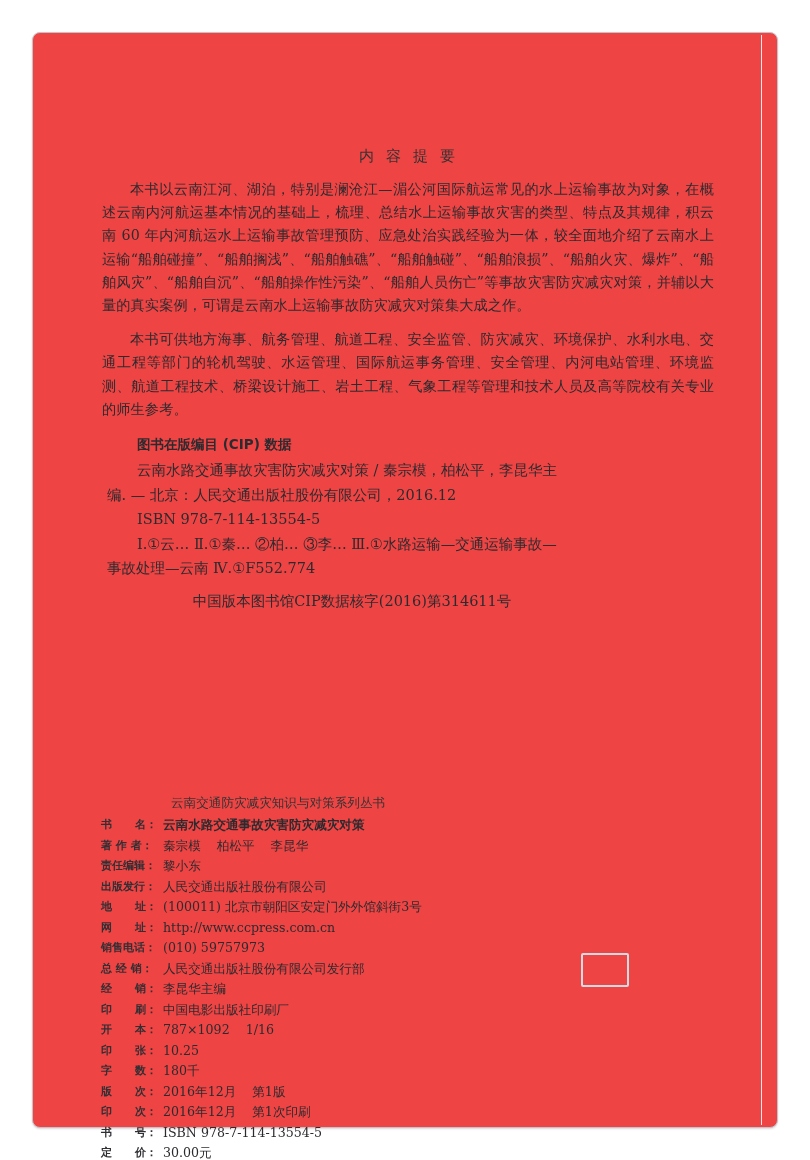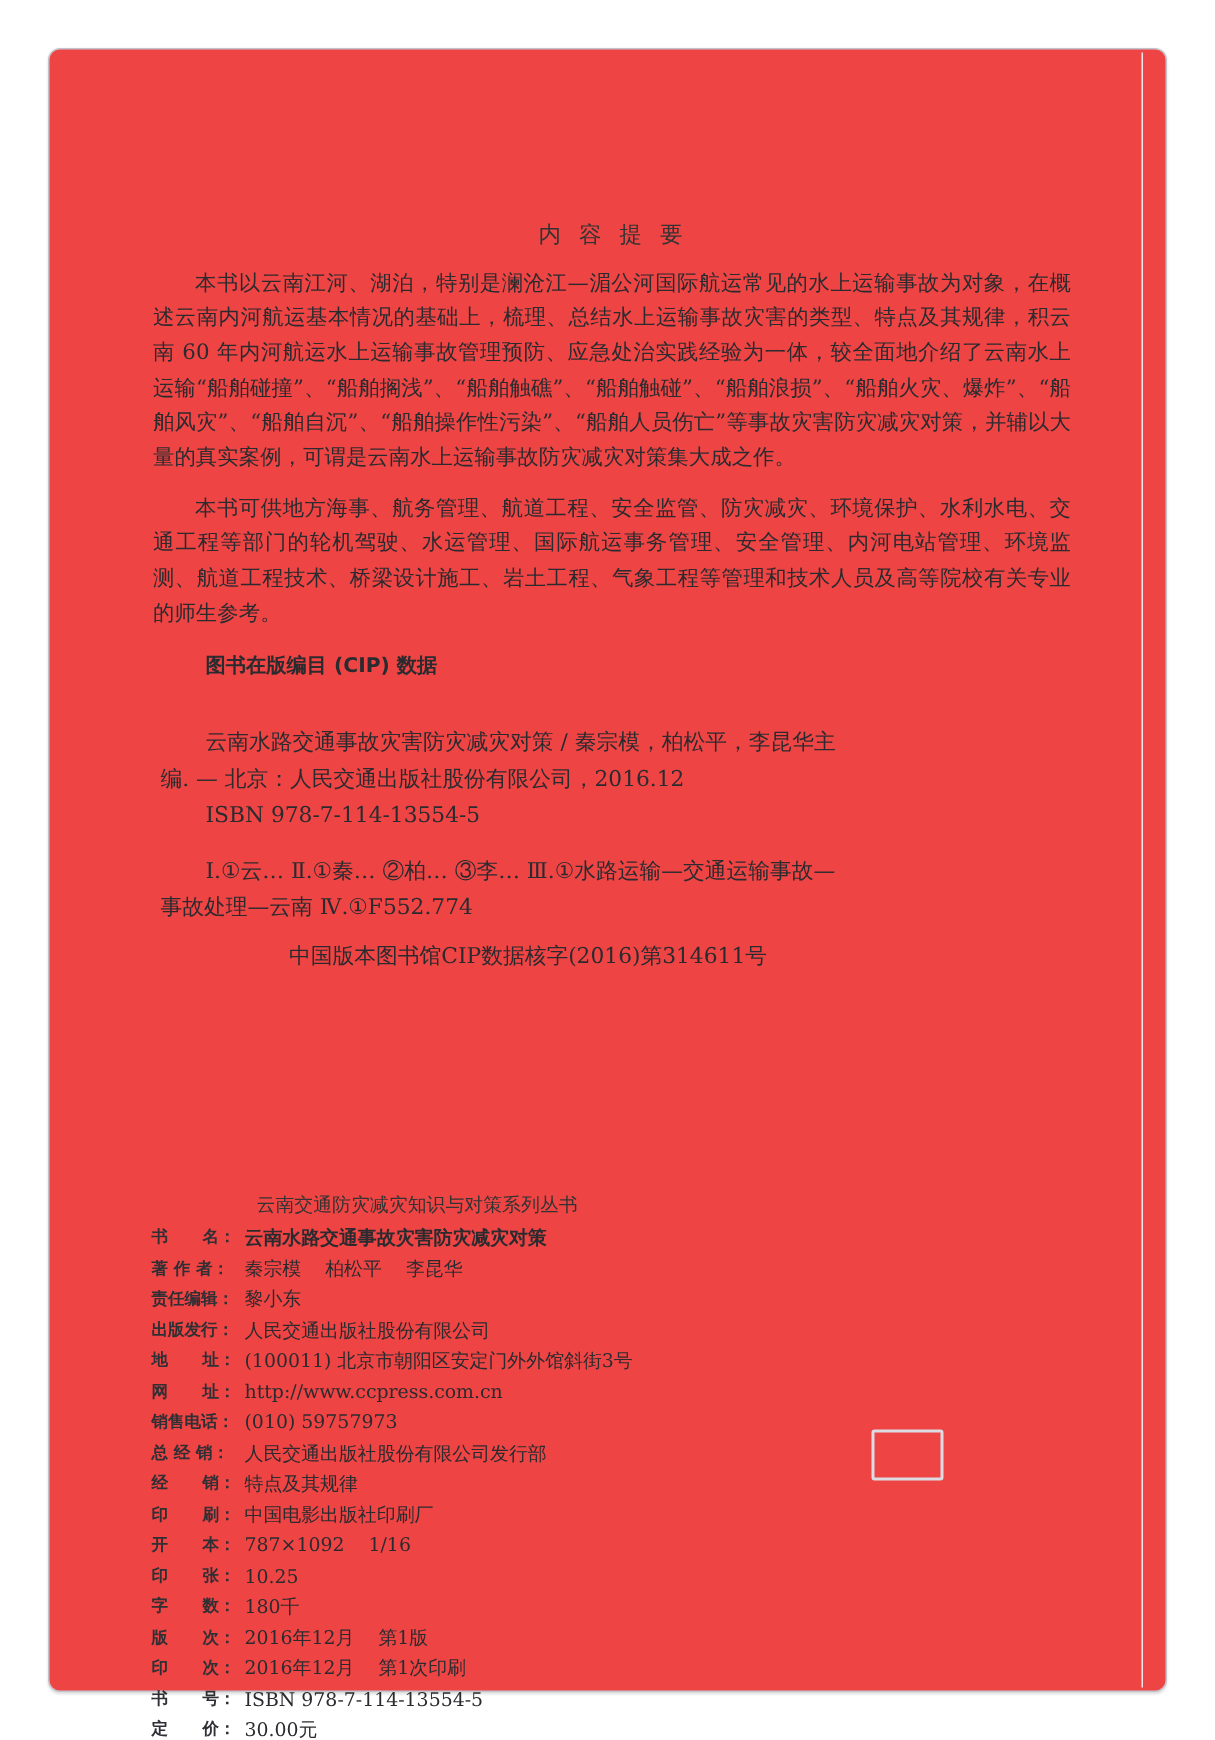--- a/index.html
+++ b/index.html
@@ -71,23 +71,23 @@
     line-height: 22px;
     color: #2b2b2f;
   }
   .cip-block {
     font-size: 14.5px;
     line-height: 24.5px;
     text-indent: 30px;
     margin: 0;
     color: #2b2b2f;
   }
-  .cip-biblio { margin-top: 28px; }
+  .cip-biblio { margin-top: 3px; }
   .cip-isbn { margin-top: 0; }
-  .cip-class { margin-top: 12px; }
+  .cip-class { margin-top: 0; }
   .cip-record { margin-top: 8px; text-align: center; }
 
   .colophon {
     position: absolute;
     left: 0;
     top: 648px;
     width: 520px;
     font-size: 12.6px;
   }
   .series {
@@ -182,21 +182,21 @@
       <div class="row">
         <span class="label">销售电话：</span>
         <span class="value">(010) 59757973</span>
       </div>
       <div class="row">
         <span class="label">总 经 销：</span>
         <span class="value">人民交通出版社股份有限公司发行部</span>
       </div>
       <div class="row">
         <span class="label">经      销：</span>
-        <span class="value">特点及其规律</span>
+        <span class="value">李昆华主编</span>
       </div>
       <div class="row">
         <span class="label">印      刷：</span>
         <span class="value">中国电影出版社印刷厂</span>
       </div>
       <div class="row">
         <span class="label">开      本：</span>
         <span class="value">787×1092    1/16</span>
       </div>
       <div class="row">

